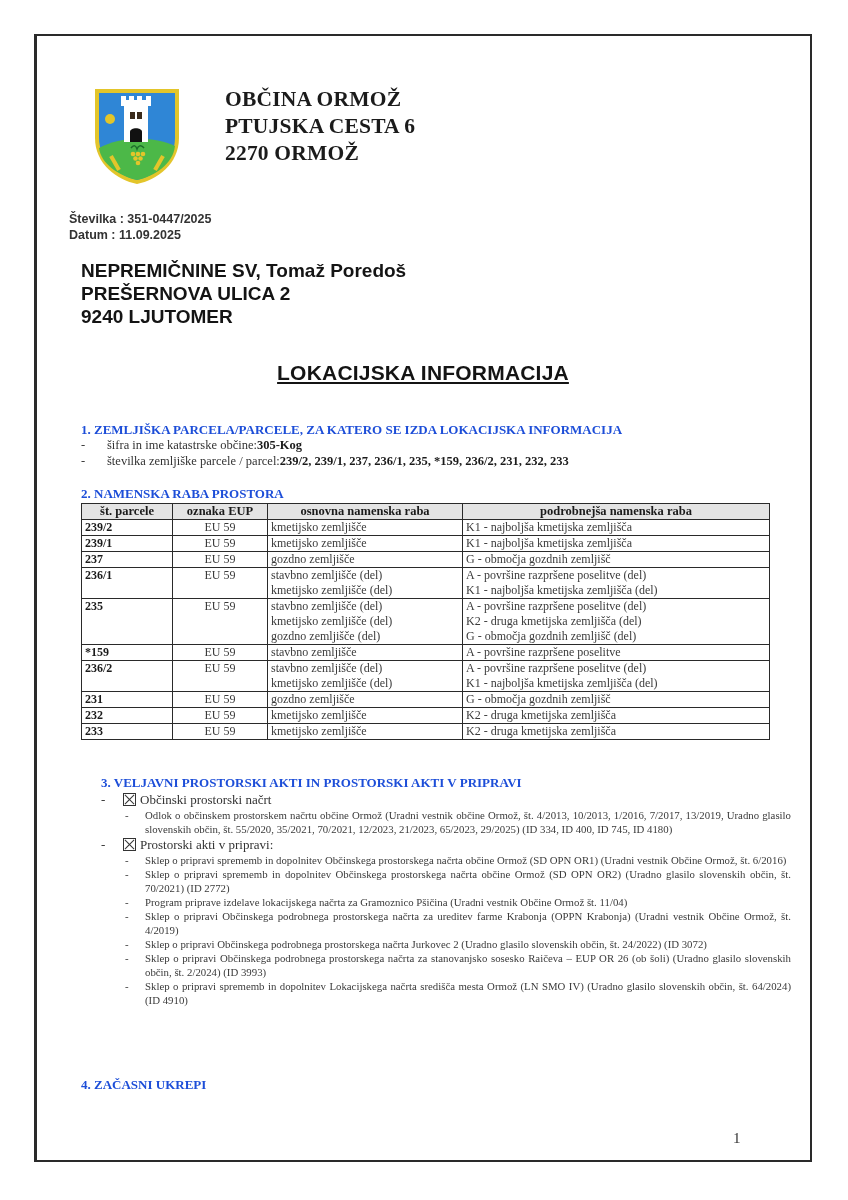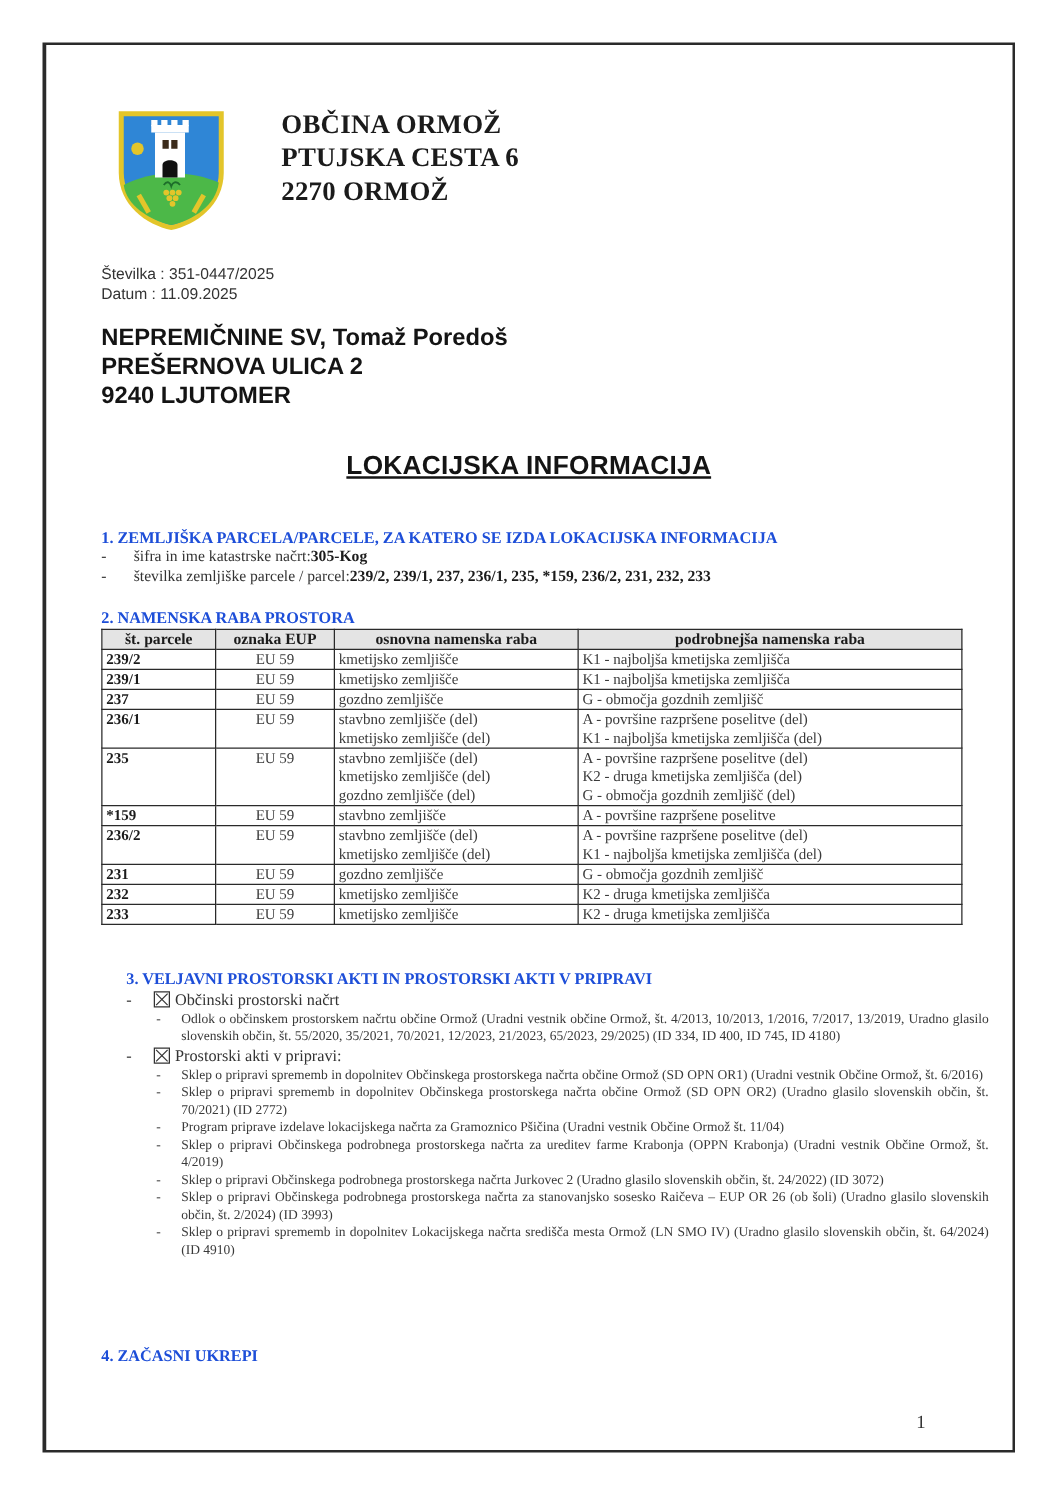--- a/index.html
+++ b/index.html
@@ -1,20 +1,20 @@
 <!DOCTYPE html>
 <html><head>
 <meta charset="utf-8">
 <style>
   html, body { margin: 0; padding: 0; background: #ffffff; }
   body { width: 848px; height: 1200px; position: relative; overflow: hidden; font-family: "Liberation Serif", serif; color: #1a1a1a; }
   .page-frame { position: absolute; left: 34px; top: 34px; width: 778px; height: 1128px; border: 2px solid #2a2a2a; border-left-width: 3px; box-sizing: border-box; }
   .crest { position: absolute; left: 91px; top: 86px; width: 92px; height: 100px; }
   .header-lines { position: absolute; left: 225px; top: 86px; font-family: "Liberation Serif", serif; font-weight: bold; font-size: 21.5px; line-height: 27px; color: #1b1b1b; letter-spacing: 0.2px; }
-  .meta { position: absolute; left: 81px; top: 211px; font-family: "Liberation Sans", sans-serif; font-size: 12.5px; line-height: 16px; color: #333; }
+  .meta { position: absolute; left: 69px; top: 211px; font-family: "Liberation Sans", sans-serif; font-size: 12.5px; line-height: 16px; color: #333; font-weight: bold; }
   .recipient { position: absolute; left: 81px; top: 259px; font-family: "Liberation Sans", sans-serif; font-weight: bold; font-size: 19px; line-height: 23px; color: #141414; }
   .doc-title { position: absolute; left: 0; width: 848px; top: 361px; text-align: center; font-family: "Liberation Sans", sans-serif; font-weight: bold; font-size: 21px; color: #141414; letter-spacing: 0.2px; padding-left: 0px; text-decoration: underline; }
   .doc-title span { position: relative; left: -1px; }
   .sec-heading { font-family: "Liberation Serif", serif; font-weight: bold; font-size: 13px; color: #1d4ed8; }
   .sec1 { position: absolute; left: 81px; top: 422px; width: 700px; }
   .sec1 .dash-line { font-size: 12.5px; line-height: 15.5px; color: #333; display: flex; }
   .sec1 .dash { width: 26px; display: inline-block; }
   .sec1 b { color: #1b1b1b; }
   .sec2 { position: absolute; left: 81px; top: 486px; width: 690px; }
   table.raba { border-collapse: collapse; width: 689px; margin-top: 1px; font-size: 12px; color: #3a3a3a; padding-left: 40px; }
@@ -88,21 +88,21 @@
   <div>PREŠERNOVA ULICA 2</div>
   <div>9240 LJUTOMER</div>
 </div>
 
 <div class="doc-title"><span>LOKACIJSKA INFORMACIJA</span></div>
 
 <div class="sec1">
   <div class="sec-heading">1.  ZEMLJIŠKA PARCELA/PARCELE, ZA KATERO SE IZDA LOKACIJSKA INFORMACIJA</div>
   <div class="dash-line">
     <span class="dash">-</span>
-    <span>šifra in ime katastrske načrt: </span>
+    <span>šifra in ime katastrske občine: </span>
       <b>305-Kog</b>
   </div>
   <div class="dash-line">
     <span class="dash">-</span>
     <span>številka zemljiške parcele / parcel: </span>
       <b>239/2, 239/1, 237, 236/1, 235, *159, 236/2, 231, 232, 233</b>
   </div>
 </div>
 
 <div class="sec2">

